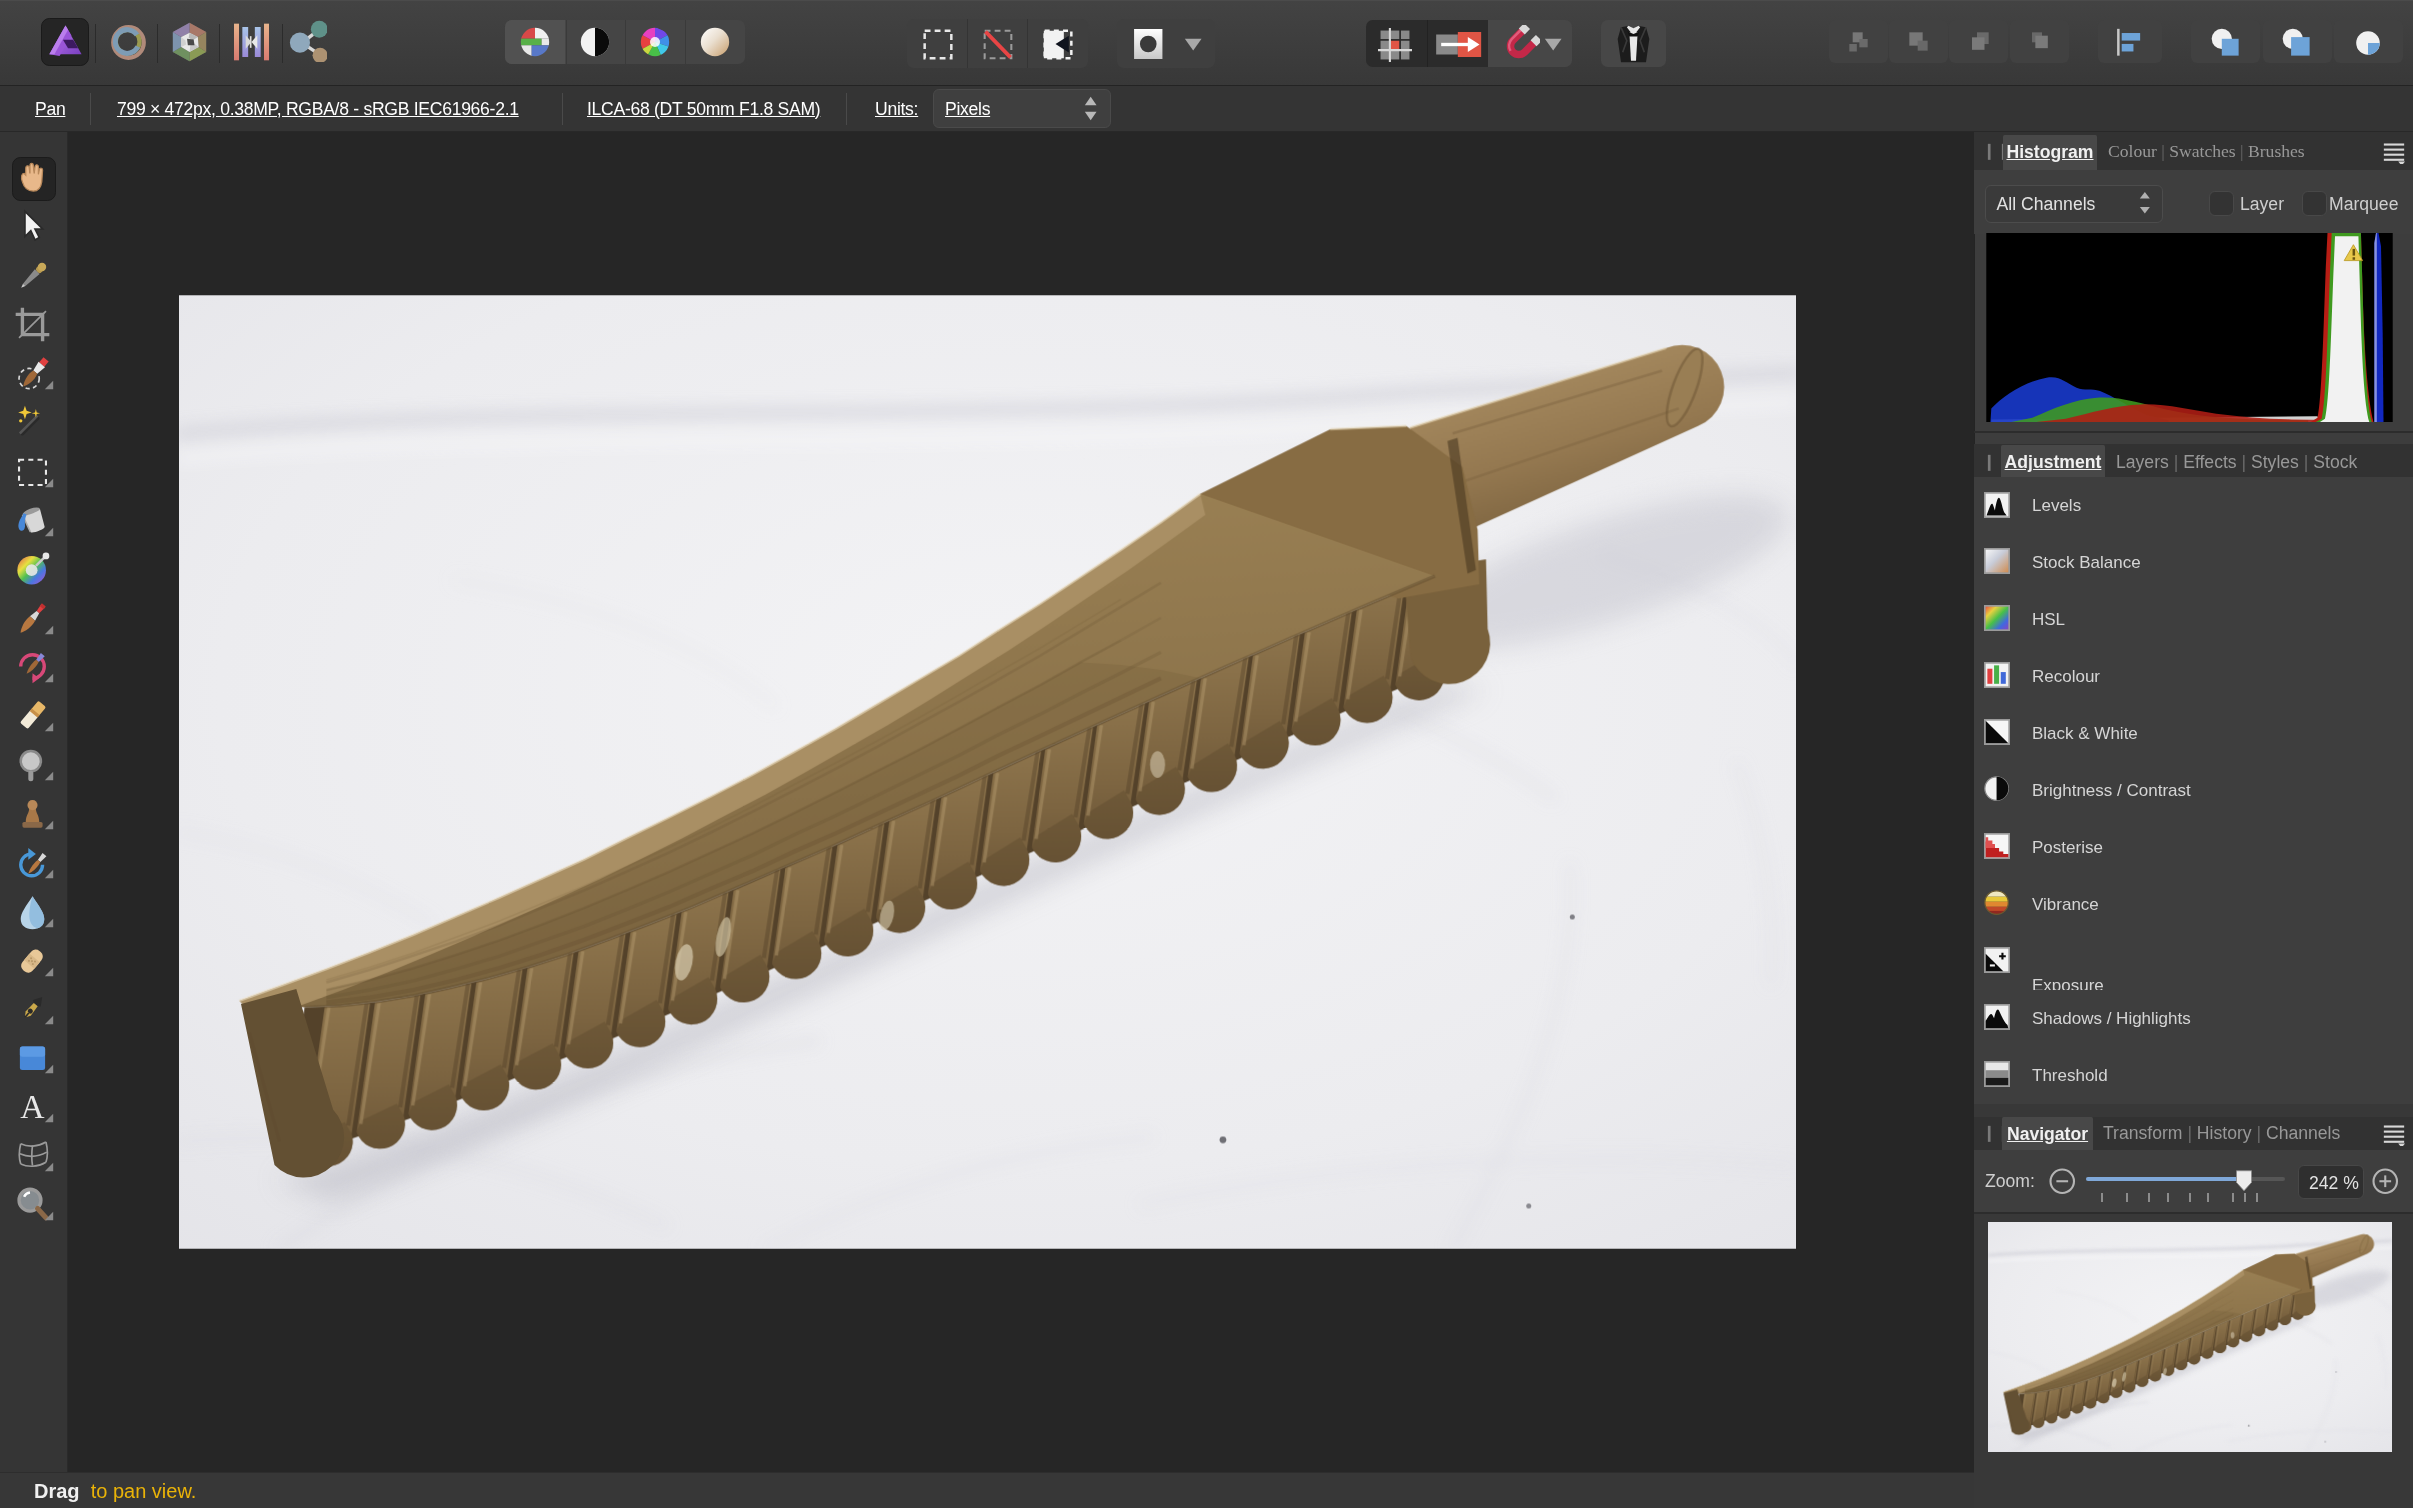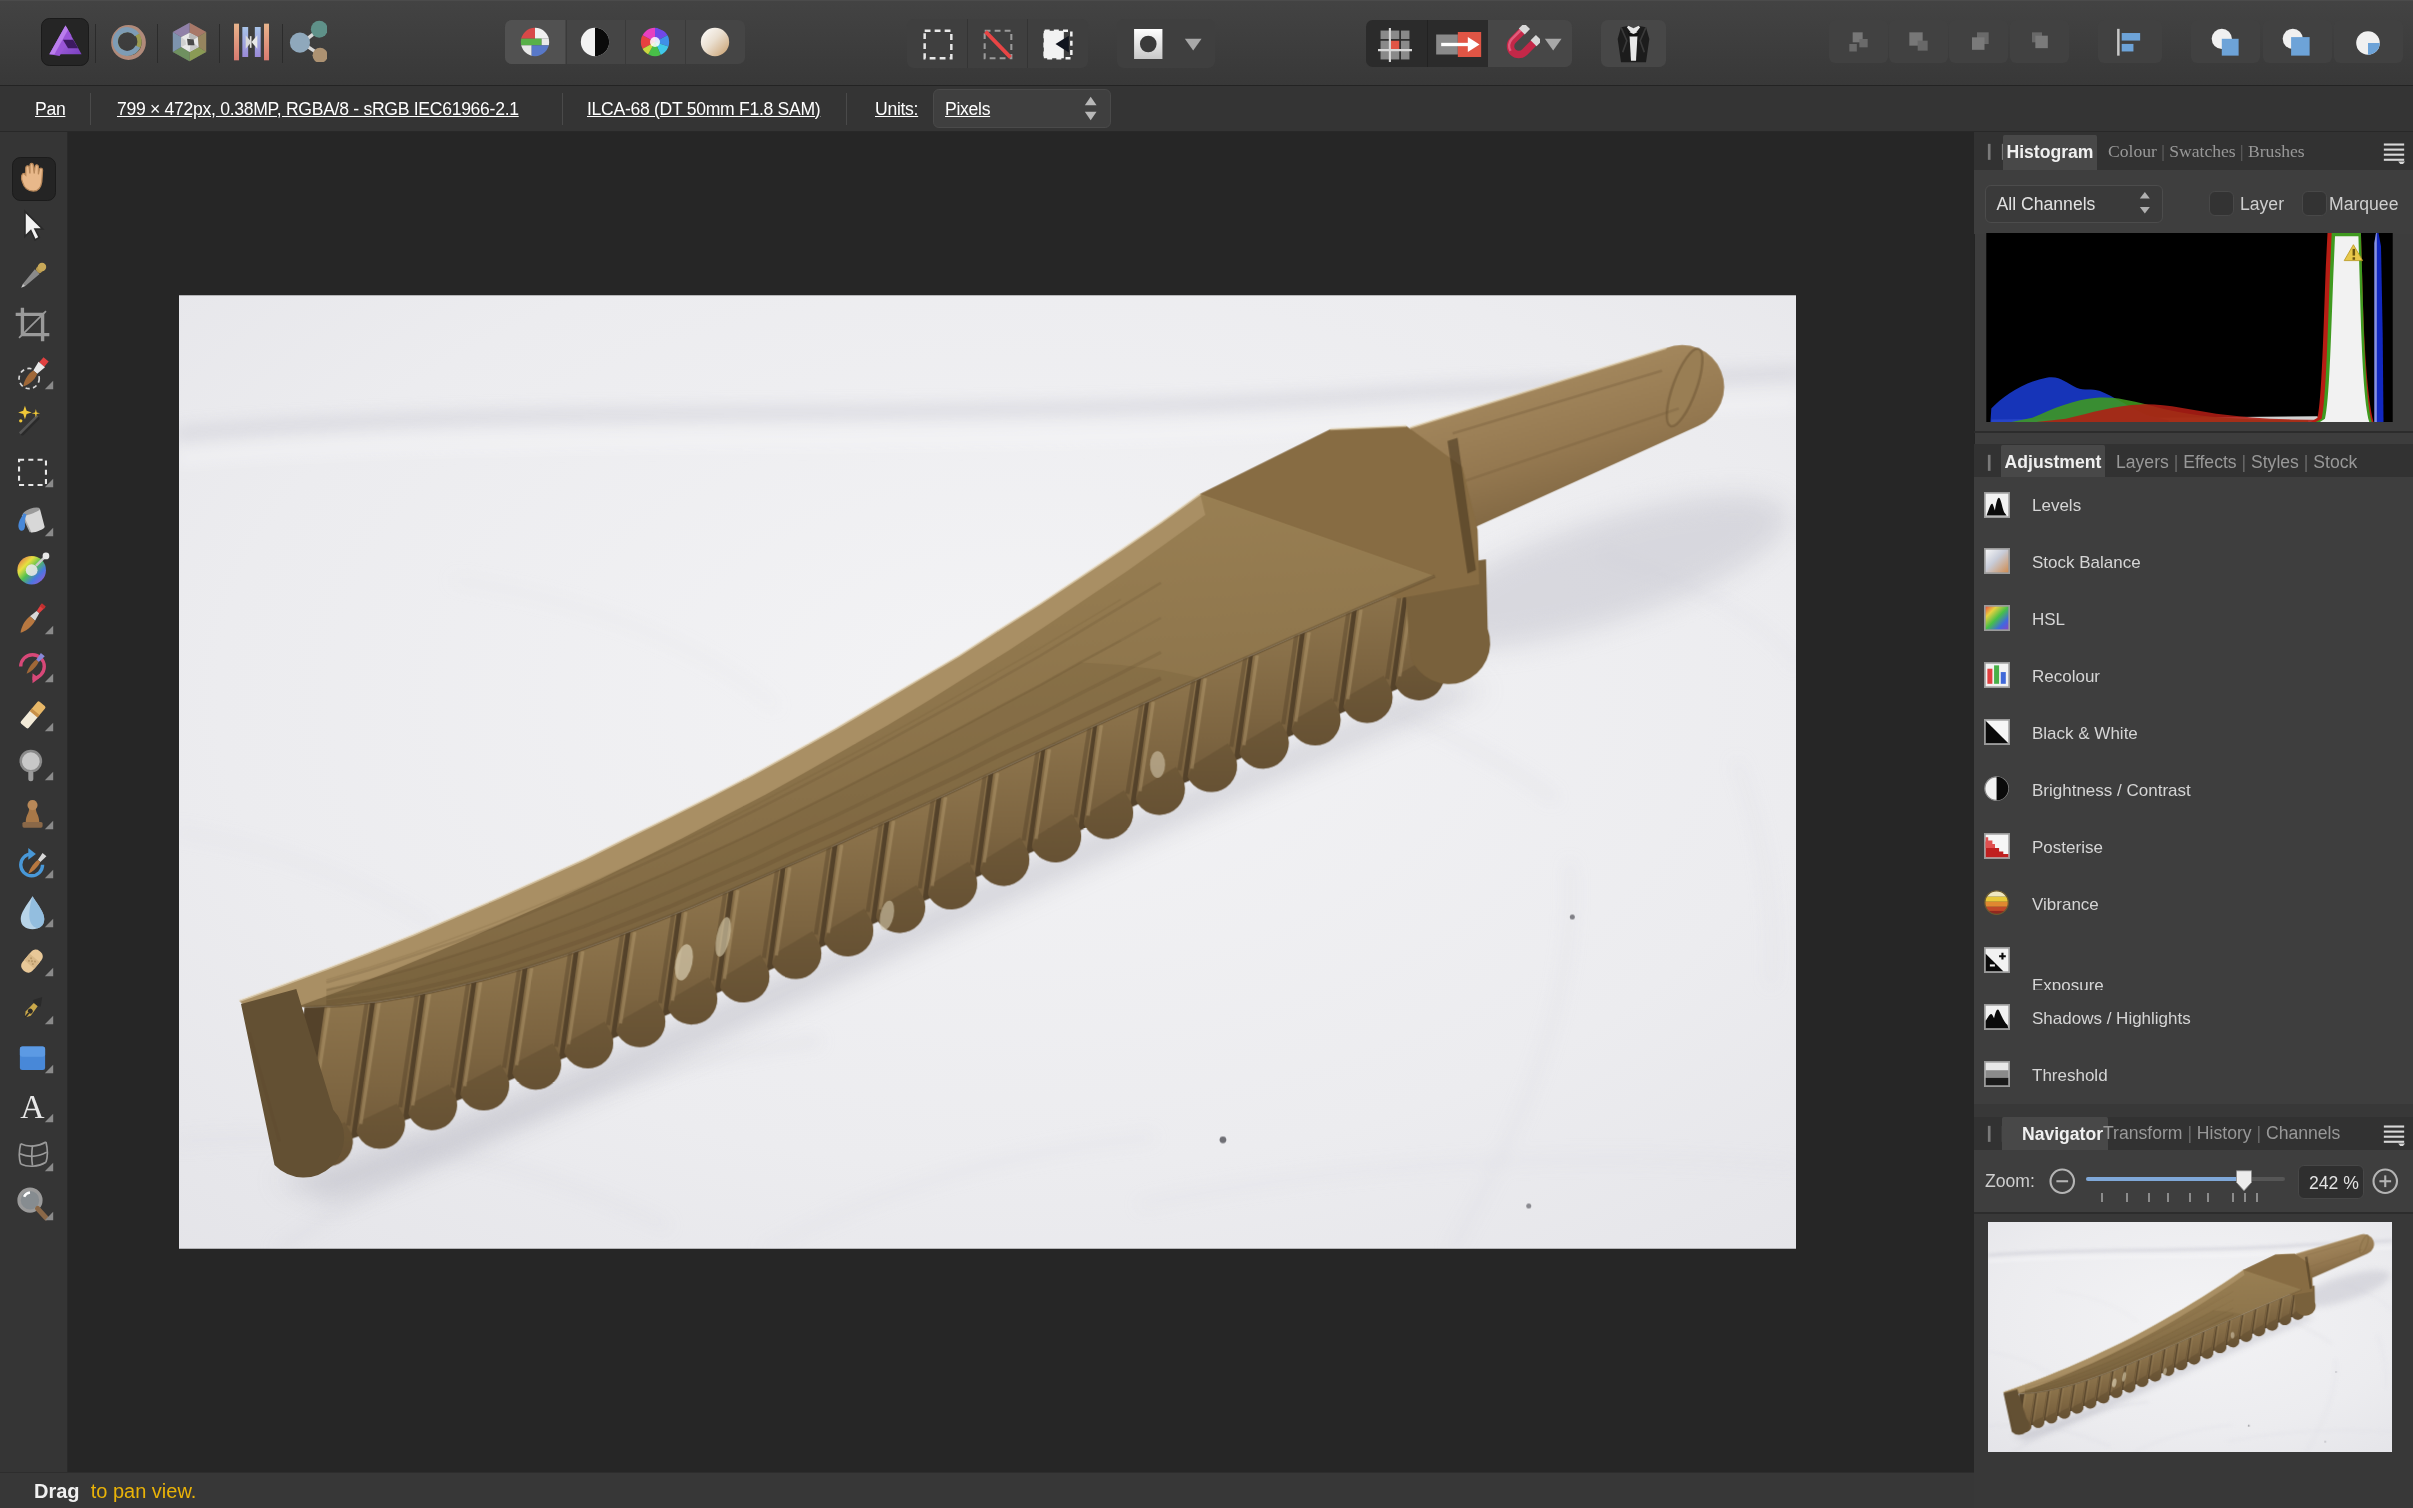--- a/index.html
+++ b/index.html
@@ -13,21 +13,21 @@
  border-right:0.8px solid #2a2a2a;}
 #canvas{left:68px;top:132px;width:1906px;height:1340px;background:#262626;}
 #panel{left:1974px;top:132px;width:439px;height:1376px;background:#3d3d3d;
  border-left:0.8px solid #242424;}
 #statusbar{left:0;top:1472px;width:1974px;height:36px;background:#373737;
  border-top:0.8px solid #2d2d2d;}
 .tbtxt{color:#ffffff;font-size:17.6px;letter-spacing:-0.3px;text-decoration:underline;}
 .vdiv{position:absolute;width:0.8px;background:#4a4a4a;}
 .tab-active{position:absolute;background:#484848;color:#f0f0f0;
  font-weight:bold;font-size:17.6px;border-radius:1.7px 1.7px 0 0;
- display:flex;align-items:center;justify-content:center;}
+ display:flex;align-items:center;justify-content:center;text-decoration:underline;}
 .tab-rest{position:absolute;color:#989898;font-size:17.6px;white-space:pre;}
 .tsep{color:#6a6a6a;}
 .grip{position:absolute;color:#7a7a7a;font-size:16px;letter-spacing:0.8px;}
 .rowlabel{color:#d5d5d5;font-size:17px;}
 .seprow{position:absolute;left:0.8px;width:438px;height:0.8px;background:#2f2f2f;}
 .ctrl{color:#cfcfcf;font-size:17.6px;}
 </style></head><body>
 
 <svg width="0" height="0" style="position:absolute">
 <defs>
@@ -814,21 +814,21 @@
 <svg class="abs" style="left:10px;top:929px" width="26" height="26" viewBox="0 0 31 31">
       <rect x="1" y="1" width="29" height="29" fill="#e8e8e8" stroke="#9a9a9a" stroke-width="2"></rect>
       <rect x="2" y="11" width="27" height="9" fill="#8a8a8a"></rect>
       <rect x="2" y="20" width="27" height="9" fill="#1a1a1a"></rect>
     </svg>
 <div class="abs rowlabel" style="left:58px;top:934px;">Threshold</div>
 <div class="seprow" style="top:972px;"></div>
 <div class="abs" style="left:0;top:972px;width:439px;height:13.4px;background:#383838;"></div>
 <div class="abs" style="left:0;top:985px;width:439px;height:34px;background:#323232;"></div>
 <div class="grip" style="left:8.4px;top:991px;">❙❙</div>
-<div class="tab-active" style="left:28px;top:985px;width:91px;height:34px;padding-left:15px;">Navigator</div>
+<div class="tab-active" style="left:28px;top:985px;width:91px;height:34px;">Navigator</div>
 <div class="tab-rest" style="left:129px;top:991px;">Transform <span class="tsep">|</span> History <span class="tsep">|</span> Channels</div>
 <svg class="abs" style="left:409px;top:992px" width="22" height="22" viewBox="0 0 26 26">
 <g stroke="#d8d8d8" stroke-width="2.5">
         <line x1="1" y1="3" x2="25" y2="3"></line>
         <line x1="1" y1="9" x2="25" y2="9"></line>
         <line x1="1" y1="15" x2="25" y2="15"></line>
         <line x1="1" y1="21" x2="25" y2="21"></line>
       </g>
 <polygon points="18,23 26,23 22,28" fill="#d8d8d8"></polygon>
     </svg>

